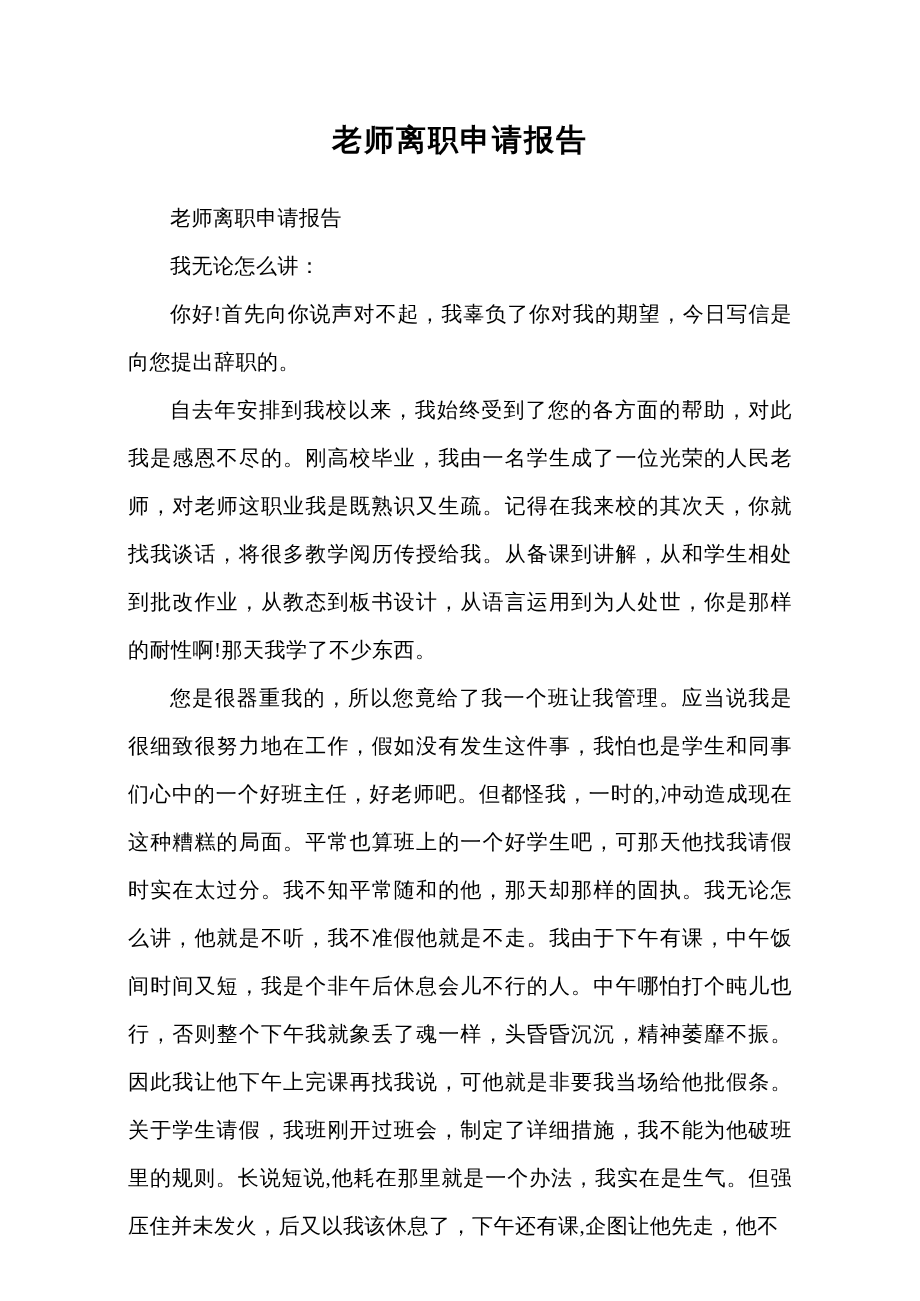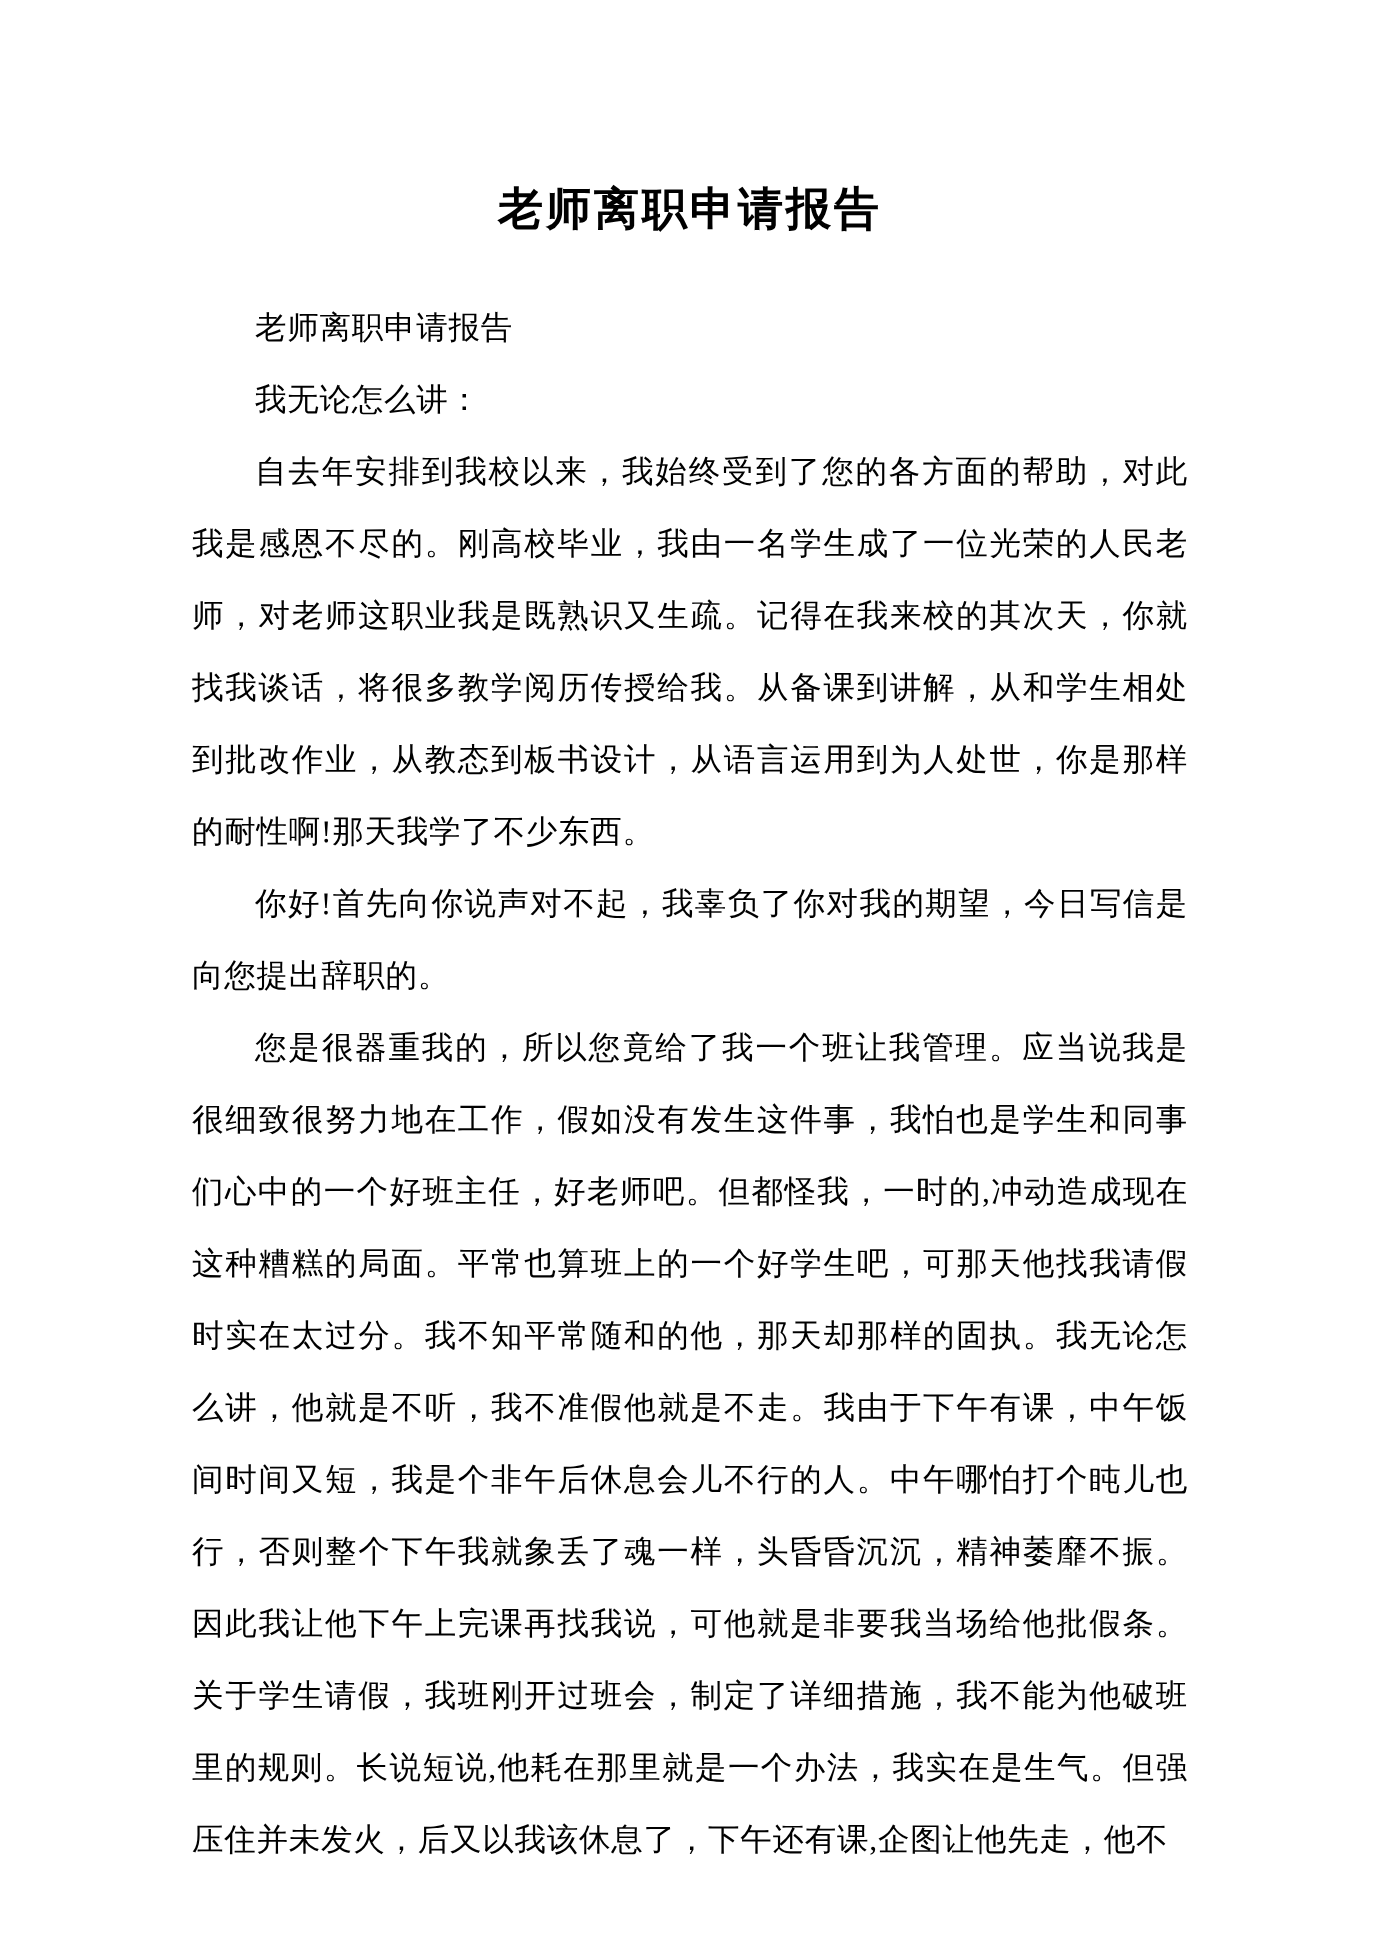--- a/index.html
+++ b/index.html
@@ -41,18 +41,18 @@
 </head>
 <body>
 
 <div class="page">
   <h1 class="doc-title">老师离职申请报告</h1>
 
   <p class="para">老师离职申请报告</p>
 
   <p class="para">我无论怎么讲：</p>
 
+  <p class="para">你好!首先向你说声对不起，我辜负了你对我的期望，今日写信是向您提出辞职的。</p>
+
   <p class="para">自去年安排到我校以来，我始终受到了您的各方面的帮助，对此我是感恩不尽的。刚高校毕业，我由一名学生成了一位光荣的人民老师，对老师这职业我是既熟识又生疏。记得在我来校的其次天，你就找我谈话，将很多教学阅历传授给我。从备课到讲解，从和学生相处到批改作业，从教态到板书设计，从语言运用到为人处世，你是那样的耐性啊!那天我学了不少东西。</p>
-
-  <p class="para">你好!首先向你说声对不起，我辜负了你对我的期望，今日写信是向您提出辞职的。</p>
 
   <p class="para">您是很器重我的，所以您竟给了我一个班让我管理。应当说我是很细致很努力地在工作，假如没有发生这件事，我怕也是学生和同事们心中的一个好班主任，好老师吧。但都怪我，一时的,冲动造成现在这种糟糕的局面。平常也算班上的一个好学生吧，可那天他找我请假时实在太过分。我不知平常随和的他，那天却那样的固执。我无论怎么讲，他就是不听，我不准假他就是不走。我由于下午有课，中午饭间时间又短，我是个非午后休息会儿不行的人。中午哪怕打个盹儿也行，否则整个下午我就象丢了魂一样，头昏昏沉沉，精神萎靡不振。因此我让他下午上完课再找我说，可他就是非要我当场给他批假条。关于学生请假，我班刚开过班会，制定了详细措施，我不能为他破班里的规则。长说短说,他耗在那里就是一个办法，我实在是生气。但强压住并未发火，后又以我该休息了，下午还有课,企图让他先走，他不</p>
 </div>
 
 </body></html>

